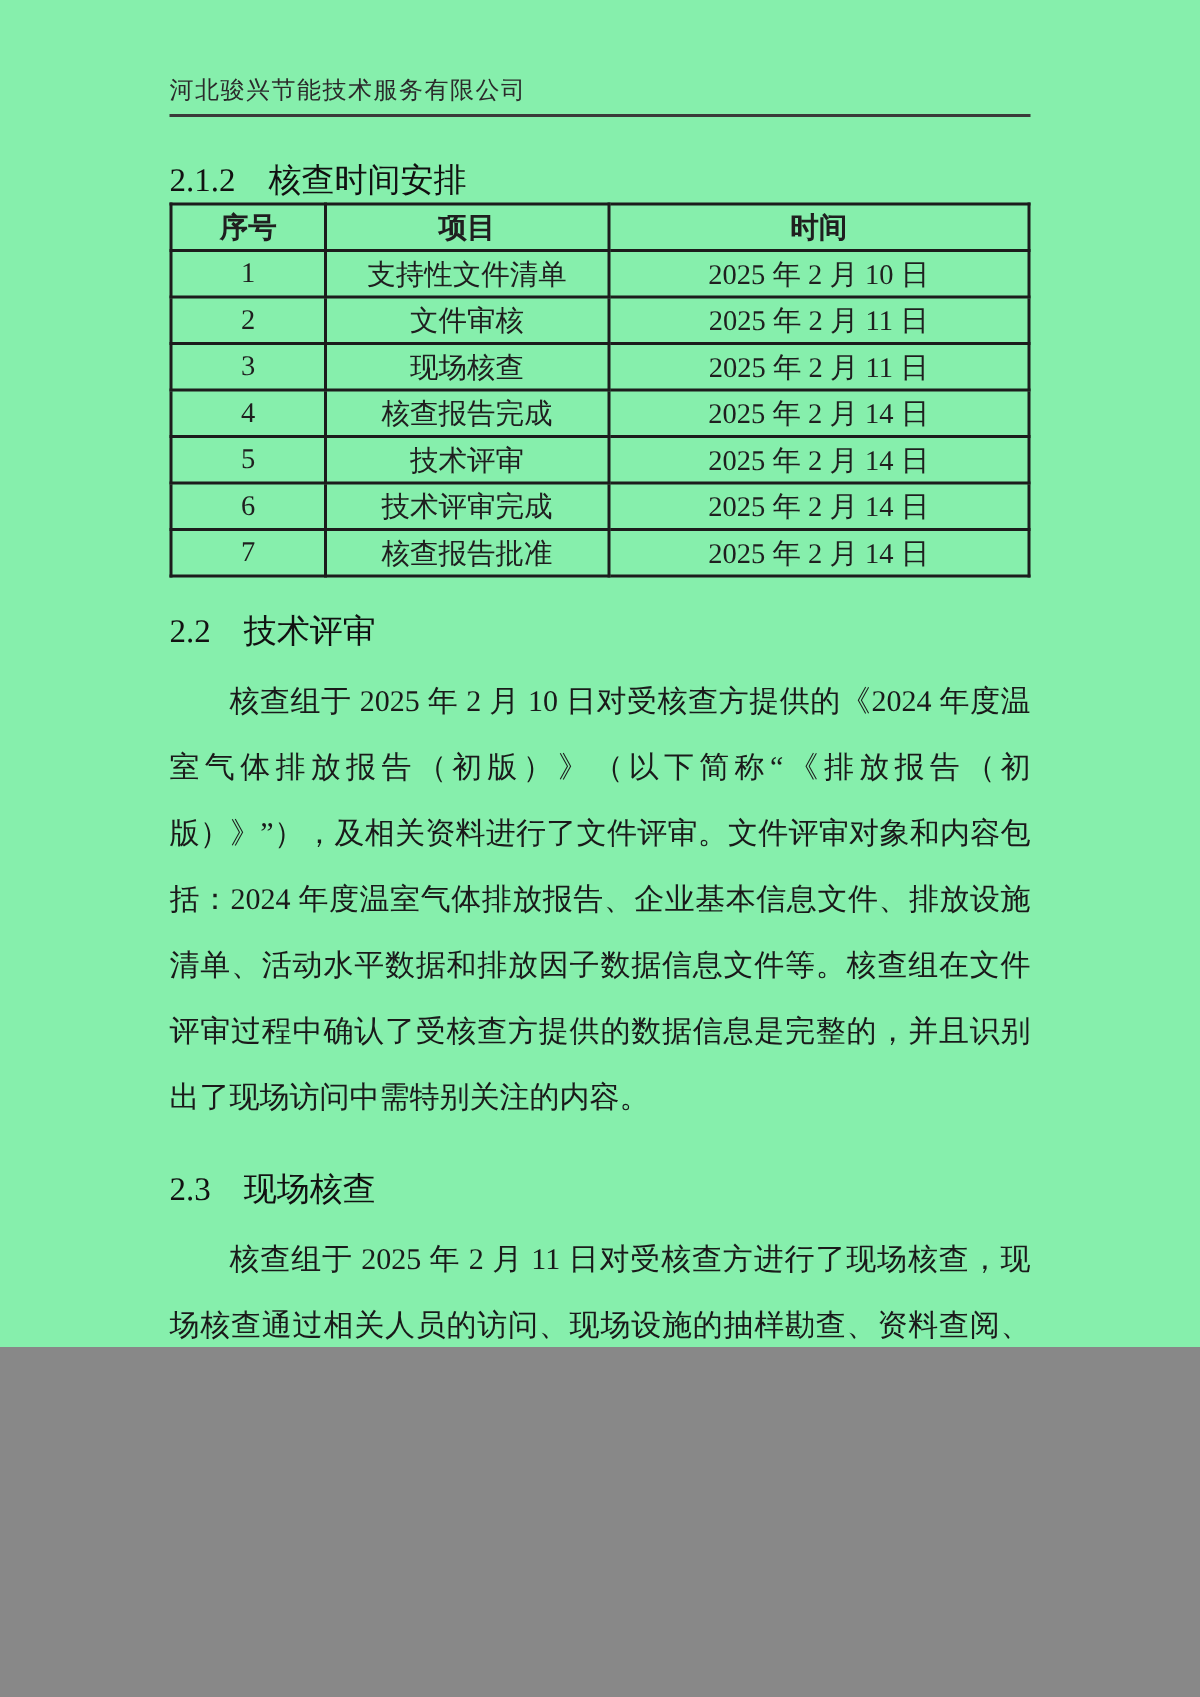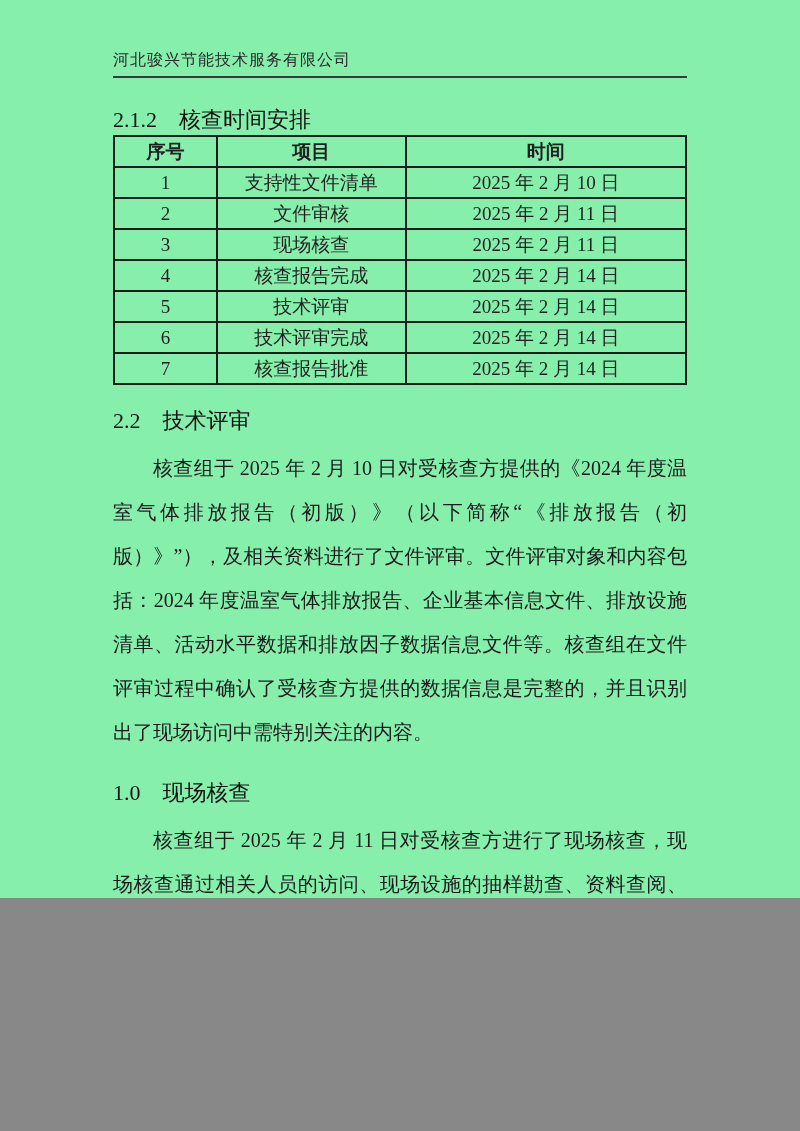--- a/index.html
+++ b/index.html
@@ -161,21 +161,21 @@
     </table>
 
     <div class="h2 h2-22">
       <span class="num">2.2</span>
       <span>技术评审</span>
     </div>
 
     <p class="para para-first">核查组于 2025 年 2 月 10 日对受核查方提供的《2024 年度温室气体排放报告（初版）》（以下简称“《排放报告（初版）》”），及相关资料进行了文件评审。文件评审对象和内容包括：2024 年度温室气体排放报告、企业基本信息文件、排放设施清单、活动水平数据和排放因子数据信息文件等。核查组在文件评审过程中确认了受核查方提供的数据信息是完整的，并且识别出了现场访问中需特别关注的内容。</p>
 
     <div class="h2 h2-23">
-      <span class="num">1.0</span>
+      <span class="num">2.3</span>
       <span>现场核查</span>
     </div>
 
     <p class="para para-first">核查组于 2025 年 2 月 11 日对受核查方进行了现场核查，现场核查通过相关人员的访问、现场设施的抽样勘查、资料查阅、人员访谈等多种方式进行。核查组进行的现场核查，现场访问的对象、主要内容如下表所示：</p>
 
   </div>
 
   <div class="page-footer">5</div>
 </div>
 

